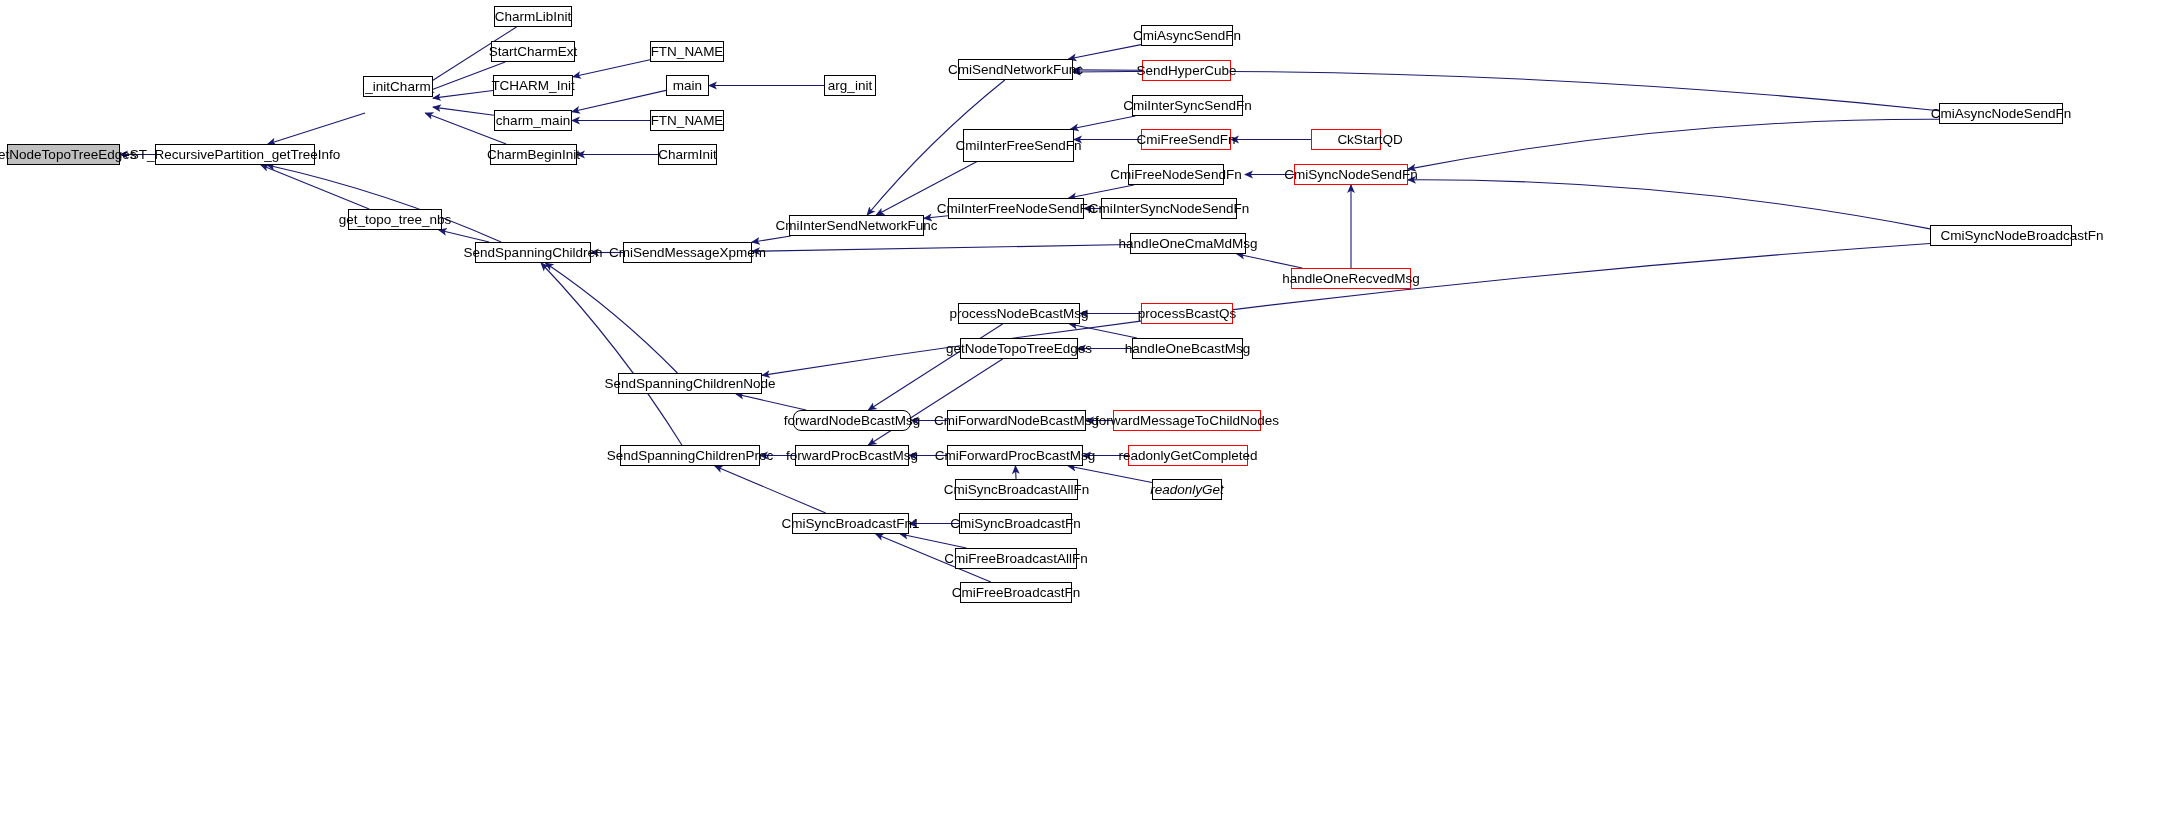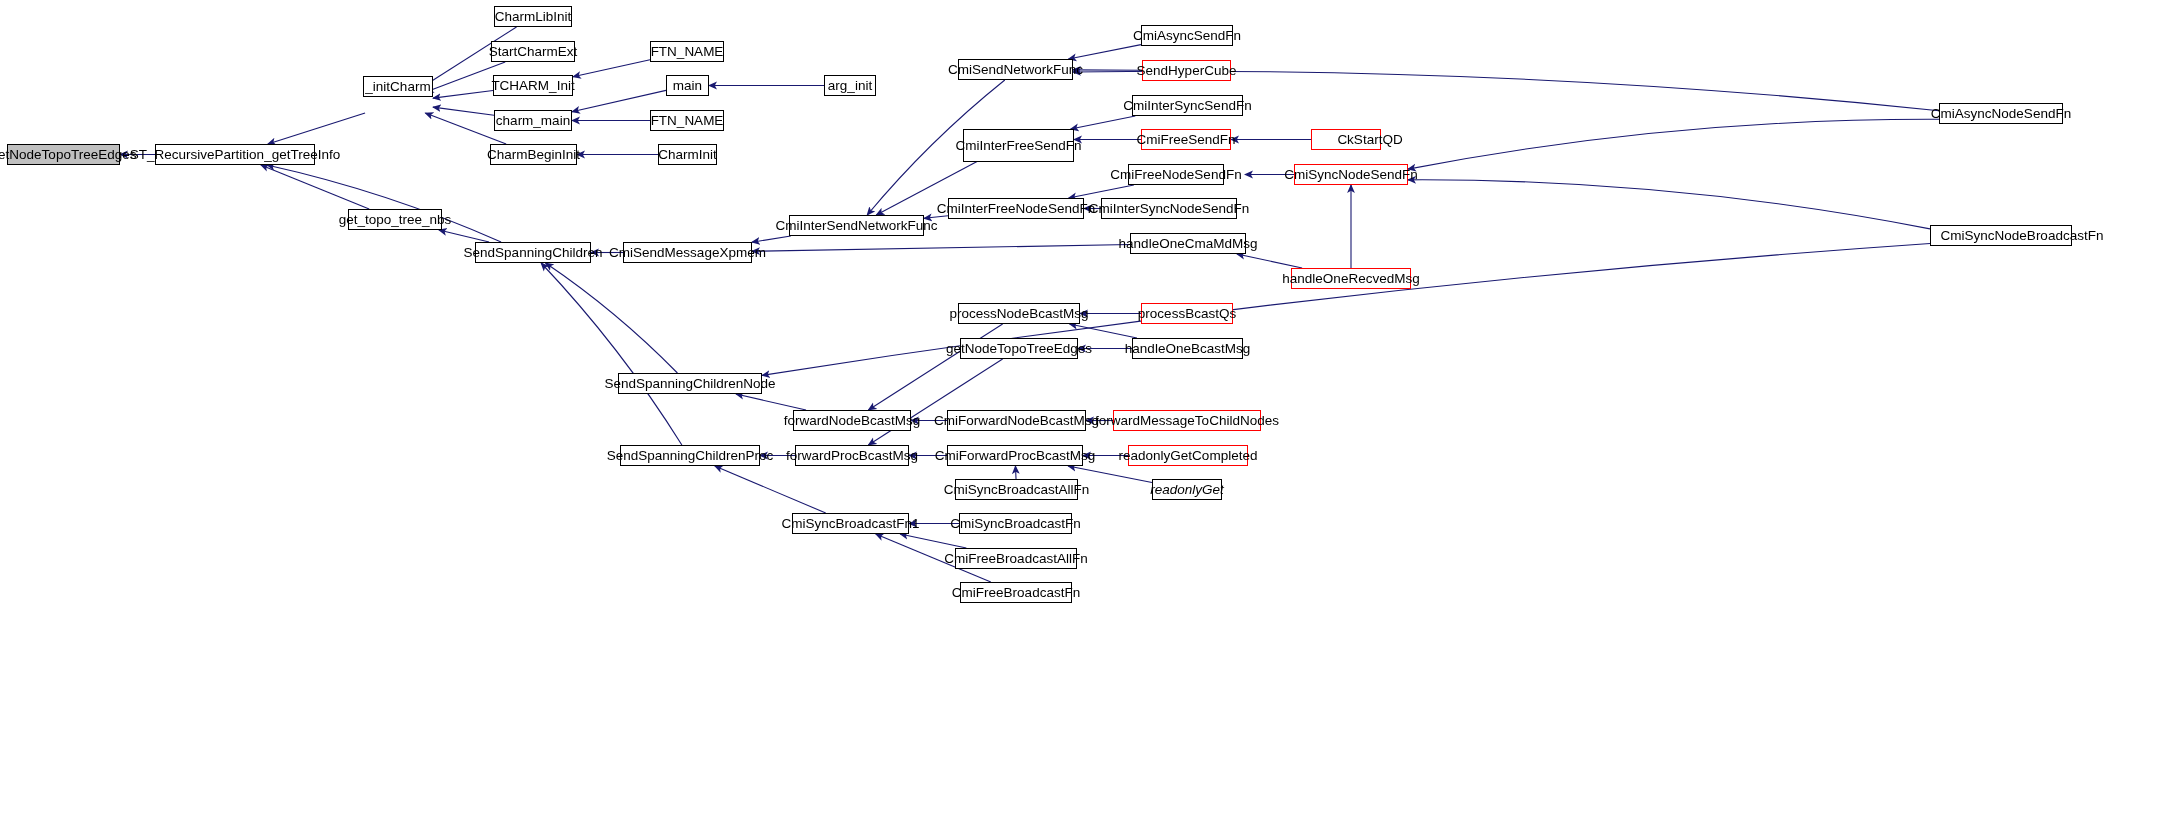--- a/index.html
+++ b/index.html
@@ -209,21 +209,21 @@
       </div>
       <div class="node" style="left: 960px; top: 338px; width: 118px; height: 21px;">
         <span>getNodeTopoTreeEdges</span>
       </div>
       <div class="node" style="left: 1132px; top: 338px; width: 111px; height: 21px;">
         <span>handleOneBcastMsg</span>
       </div>
       <div class="node" style="left: 618px; top: 373px; width: 144px; height: 21px;">
         <span>SendSpanningChildrenNode</span>
       </div>
-      <div class="node" style="left: 793px; top: 410px; width: 118px; height: 21px;">
+      <div class="node" style="left: 793px; top: 410px; width: 118px; height: 21px; border-radius: 8px;">
         <span>forwardNodeBcastMsg</span>
       </div>
       <div class="node" style="left: 947px; top: 410px; width: 139px; height: 21px;">
         <span>CmiForwardNodeBcastMsg</span>
       </div>
       <div class="node red" style="left: 1113px; top: 410px; width: 148px; height: 21px;">
         <span>forwardMessageToChildNodes</span>
       </div>
       <div class="node" style="left: 620px; top: 445px; width: 140px; height: 21px;">
         <span>SendSpanningChildrenProc</span>

